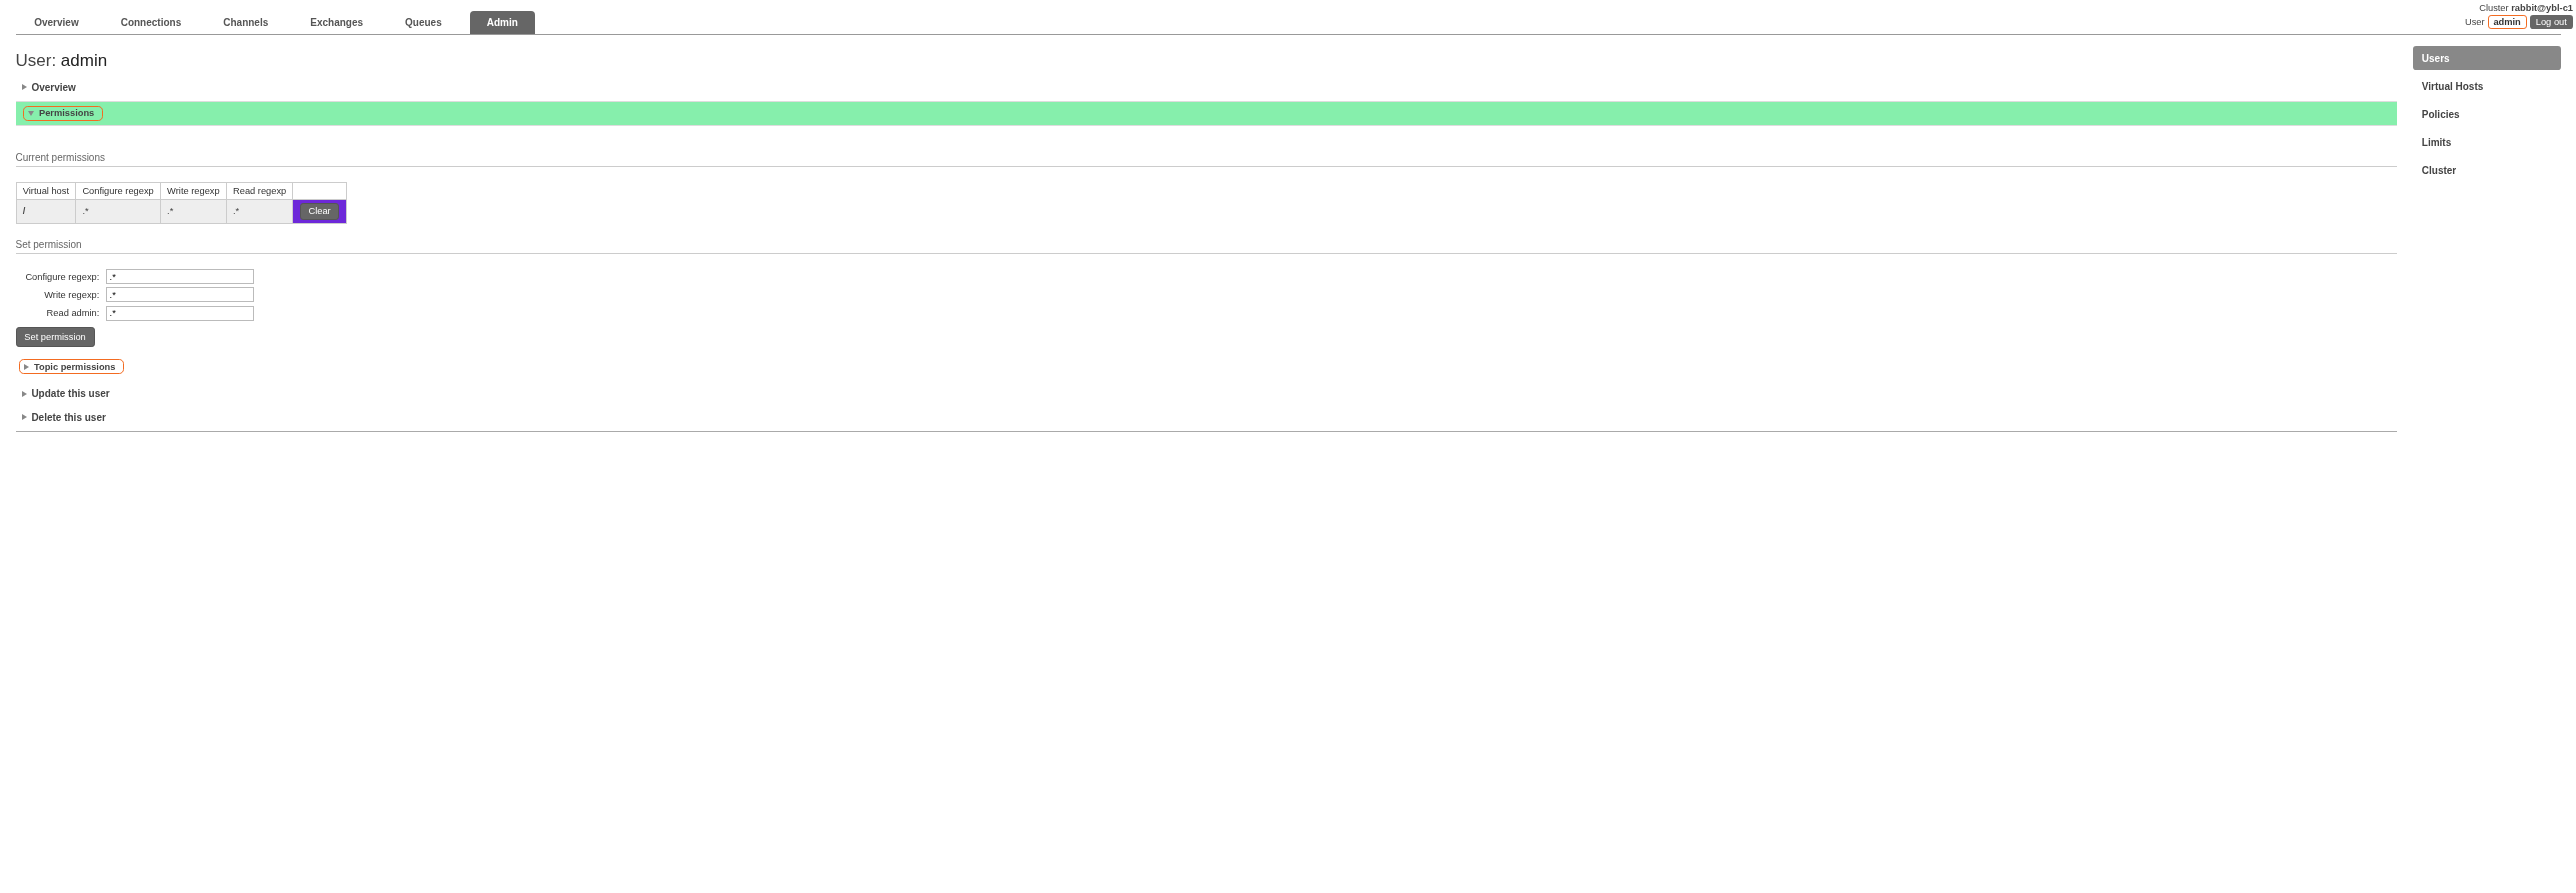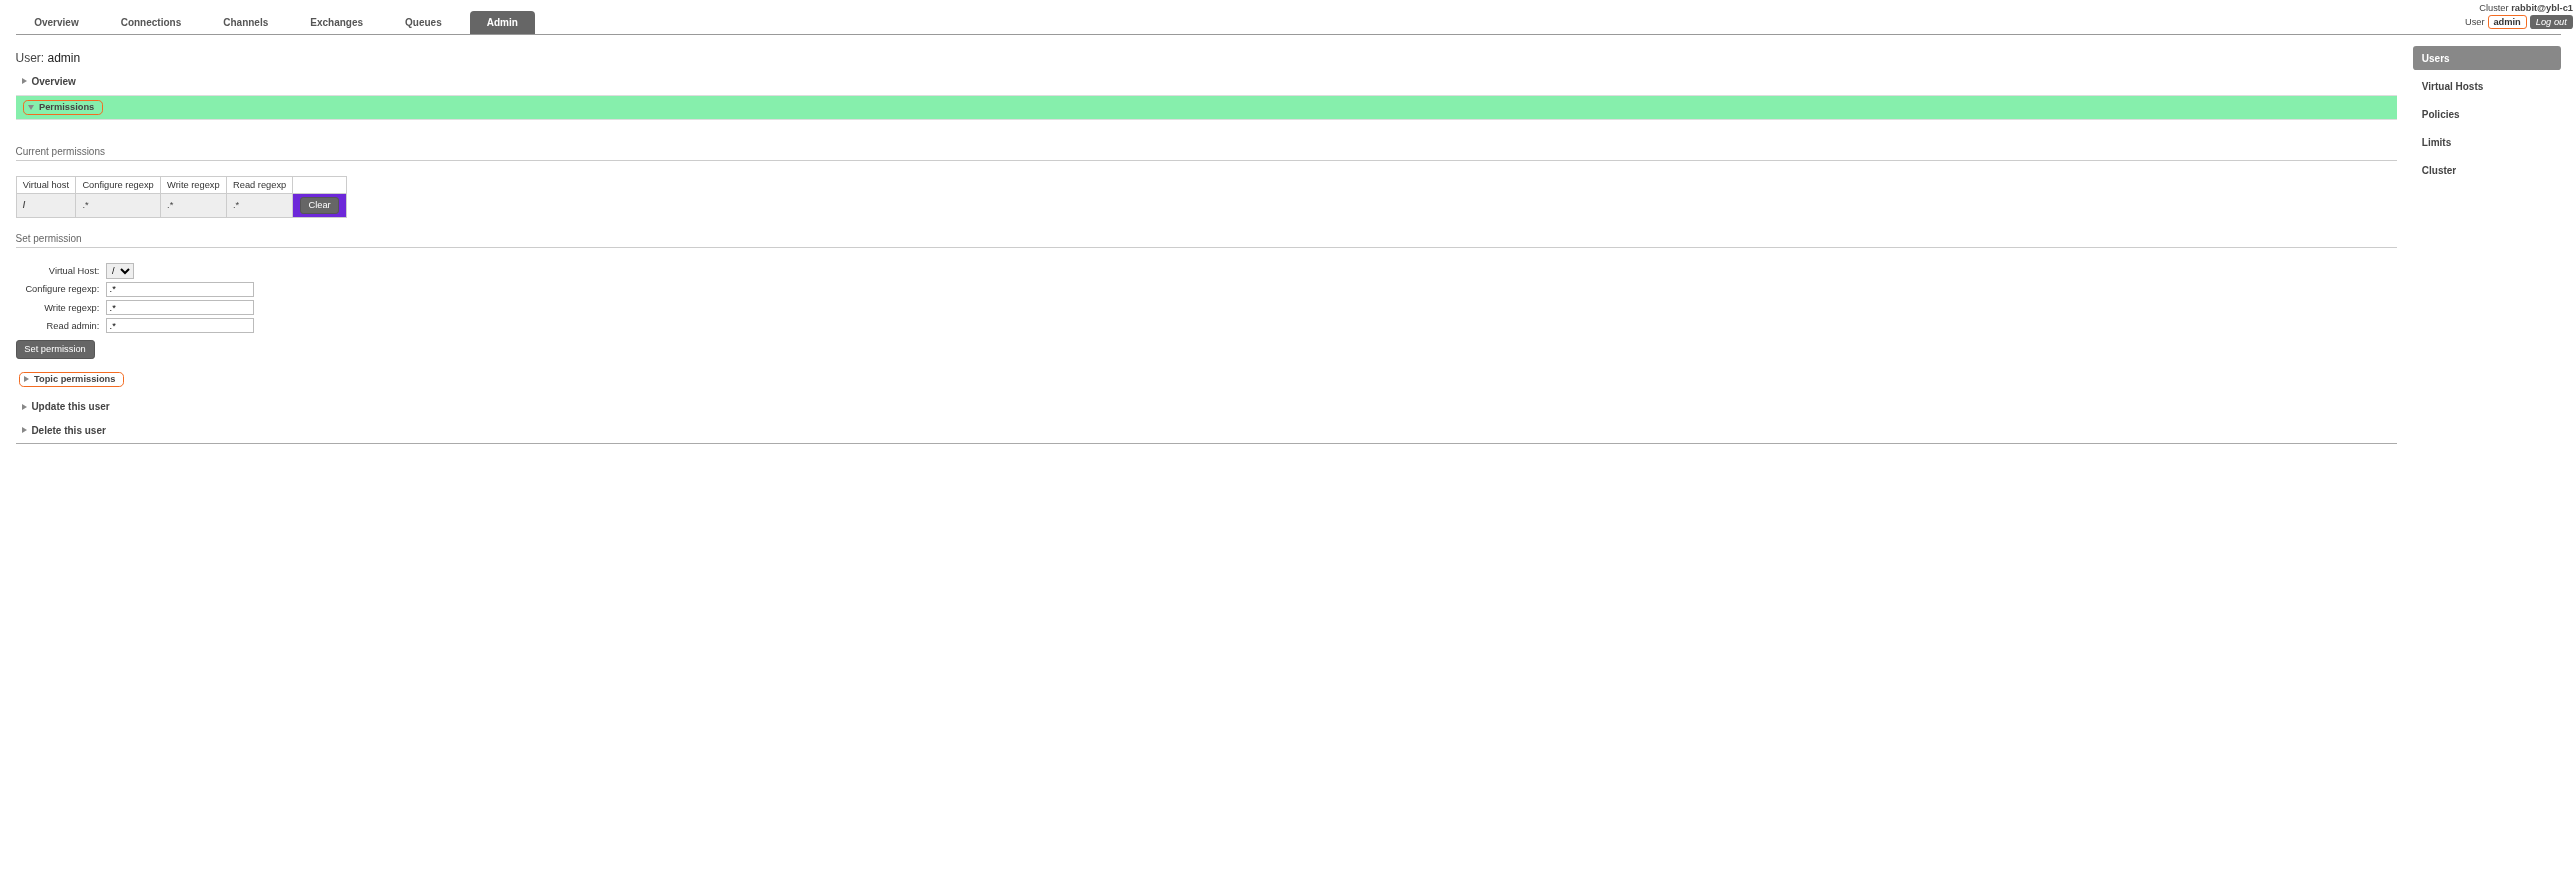--- a/index.html
+++ b/index.html
@@ -28,21 +28,20 @@
     color: #333;
   }
   .logout-btn {
     background: #666;
     color: #fff;
     border: none;
     border-radius: 3.1px;
     padding: 2.3px 6.2px;
     font-size: 9.3px;
     cursor: pointer;
-    font-style: italic;
   }
   nav.tabs {
     margin-top: 11px;
     border-bottom: 0.8px solid #999;
   }
   nav.tabs ul {
     list-style: none;
     margin: 0;
     padding: 0 0 0 4.7px;
     display: flex;
@@ -65,21 +64,21 @@
     padding: 6.2px 17px;
   }
   .layout {
     display: flex;
     gap: 15.5px;
     margin-top: 11px;
   }
   .main { flex: 1; }
   .side { width: 148px; }
   h1 {
-    font-size: 12px;
+    font-size: 17px;
     font-weight: normal;
     margin: 4.7px 0 7.8px 0;
     color: #444;
   }
   h1 .username { color: #222; }
   .section {
     margin-bottom: 4.7px;
   }
   .section-header {
     display: flex;
@@ -262,26 +261,20 @@
             <td>.*</td>
             <td>.*</td>
             <td style="background:#6d28d9;"><button class="btn btn-sm">Clear</button></td>
           </tr>
         </tbody>
           </table>
 
         <div class="subhead">Set permission</div>
 
         <div class="form-row">
-          <label>Virtual Host:</label>
-          <select>
-            <option>/</option>
-          </select>
-        </div>
-        <div class="form-row">
           <label>Configure regexp:</label>
           <input type="text" value=".*" style="">
         </div>
         <div class="form-row">
           <label>Write regexp:</label>
           <input type="text" value=".*" style="">
         </div>
         <div class="form-row">
           <label>Read admin:</label>
           <input type="text" value=".*" style="">

